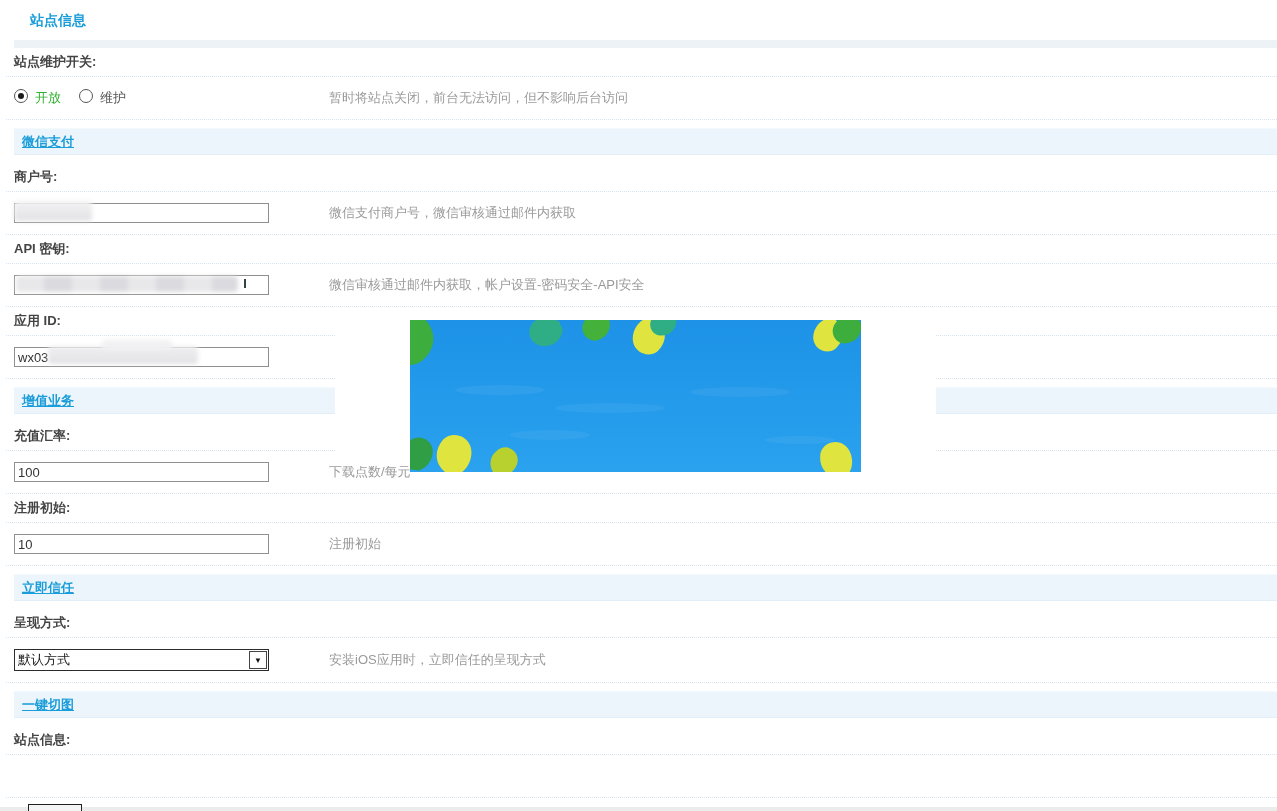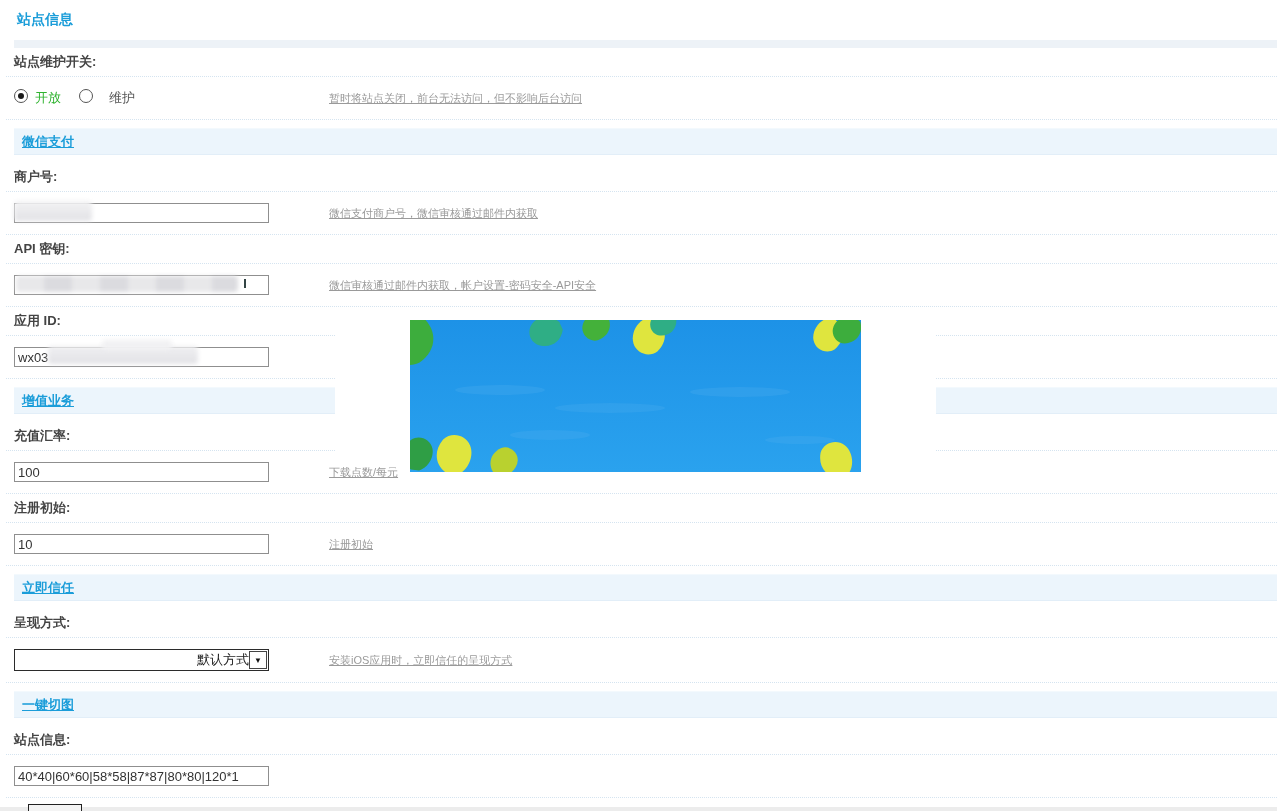--- a/index.html
+++ b/index.html
@@ -4,38 +4,38 @@
 <style>
   * { box-sizing: content-box; }
   html,body { margin:0; padding:0; }
   body {
     width:1277px; height:811px; overflow:hidden; position:relative;
     background:#ffffff;
     font-family:"Liberation Sans","DejaVu Sans",sans-serif;
   }
   .page-title {
     color:#1b9dd9; font-size:14px; font-weight:bold;
-    padding:12px 0 11px 17px; line-height:17px;font-family:Liberation Mono, monospace;
+    padding:12px 0 11px 30px; line-height:17px;
   }
   .title-band { height:8px; background:#edf2f7; margin-left:14px; }
 
   .row-indent { margin-left:6px; }
   .label-row {
     padding:6px 0 6px 8px; font-size:13px; line-height:16px;
     font-weight:bold; color:#444;
     border-bottom:1px dotted #d5e4f0;
   }
   .control-row {
     display:flex; align-items:center;
     padding:11px 0 11px 8px;
     border-bottom:1px dotted #d5e4f0;
     min-height:20px;
   }
   .control-col { flex:0 0 315px; width:315px; display:flex; align-items:center; }
-  .help { color:#9a9a9a; font-size:11px; white-space:nowrap;text-decoration:underline; }
+  .help { color:#9a9a9a; font-size:13px; white-space:nowrap; }
 
   .section-band {
     margin:8px 0 8px 14px;
     background:#ecf5fc;
     border-top:1px solid #f3f9fd; border-bottom:1px solid #e2eef8;
     color:#1b9dd9; font-weight:bold; font-size:13px;
     padding:5px 0 5px 8px; line-height:15px;text-decoration:underline;
   }
 
   .input-wrap { position:relative; display:inline-block;text-decoration:underline; }
@@ -57,27 +57,27 @@
   .radio-opt { display:inline-flex; align-items:flex-start; margin-right:18px; cursor:pointer; font-size:13px; }
   .radio-circle {
     width:12px; height:12px; border:1px solid #555; border-radius:50%;
     background:#fff; margin-right:7px; position:relative; flex:0 0 12px;
   }
   .radio-circle.checked::after {
     content:""; position:absolute; left:3px; top:3px;
     width:6px; height:6px; border-radius:50%; background:#1a1a1a;
   }
   .opt-open { color:#2fb32f; }
-  .opt-maint { color:#555;gap:9px; }
+  .opt-maint { color:#555; }
 
   .select-box {
     width:253px; height:20px; border:1px solid #2b2b2b;
     display:flex; align-items:center; background:#fff; cursor:pointer;
   }
-  .select-value { flex:1; font-size:13px; color:#222; padding-left:3px; line-height:18px;text-align:right; }
+  .select-value { flex:1; font-size:13px; color:#222; padding-left:3px; line-height:18px; }
   .select-arrow {
     width:16px; height:16px; margin-right:1px; border:1px solid #444;
     display:flex; align-items:center; justify-content:center;
     font-size:8px; color:#111; background:#fff;
   }
 
   .overlay-backdrop {
     position:absolute; left:335px; top:310px; width:601px; height:156px;
     background:#ffffff; z-index:5;
   }
@@ -185,25 +185,20 @@
       <span class="select-arrow">▼</span>
     </div>
   </div>
   <div class="help">安装iOS应用时，立即信任的呈现方式</div>
 </div>
 
 <div class="section-band">一键切图</div>
 
 <div class="label-row row-indent">站点信息:</div>
 <div class="control-row row-indent">
-  <div class="control-col">
-    <span class="input-wrap">
-      <input class="text-input" value="40*40|60*60|58*58|87*87|80*80|120*1" style="">
-    </span>
-  </div>
 </div>
 
 <div class="bottom-strip"></div>
 <button class="partial-button"></button>
 
 <div class="overlay-backdrop"></div>
 <div class="overlay-image">
   <svg viewBox="0 0 451 152" preserveAspectRatio="none" xmlns="http://www.w3.org/2000/svg">
     <defs>
       <linearGradient id="sky" x1="0" y1="0" x2="0" y2="1">

